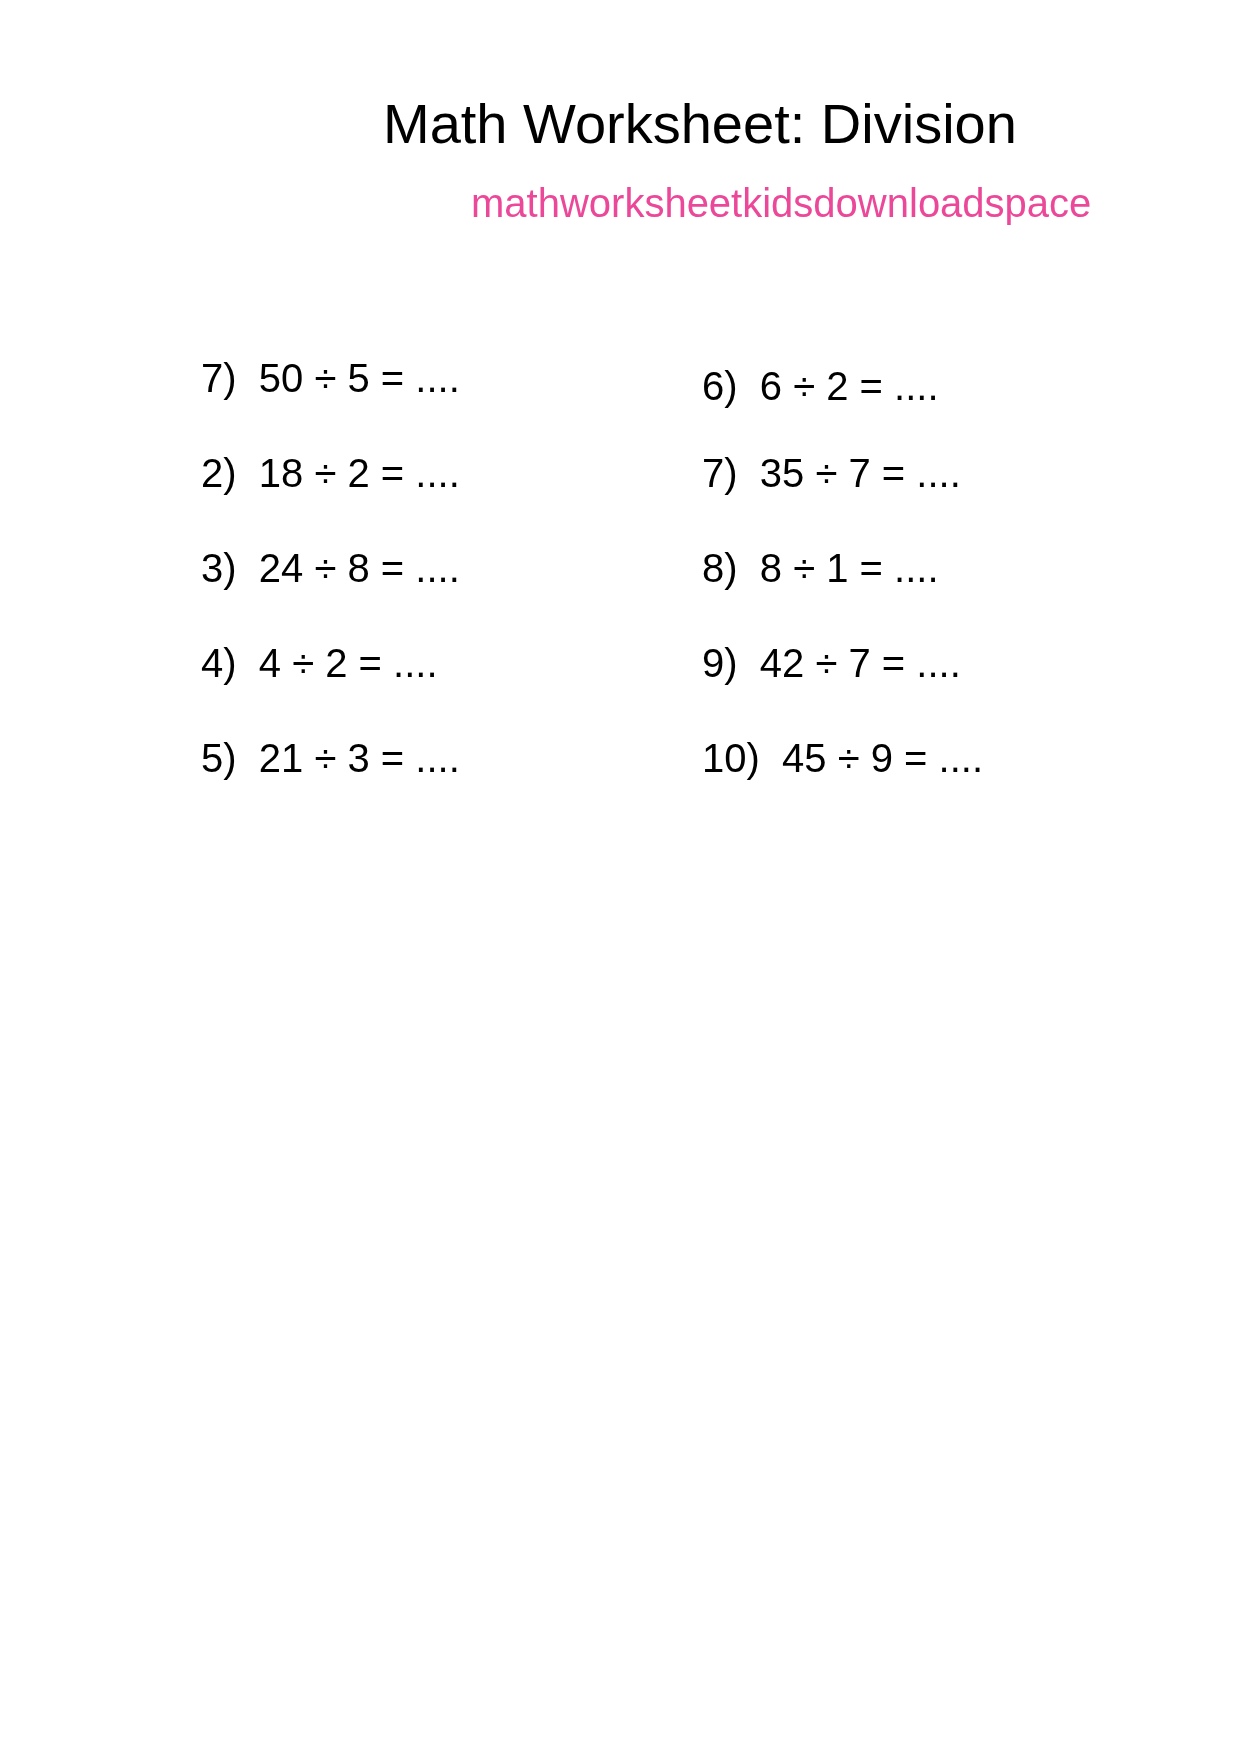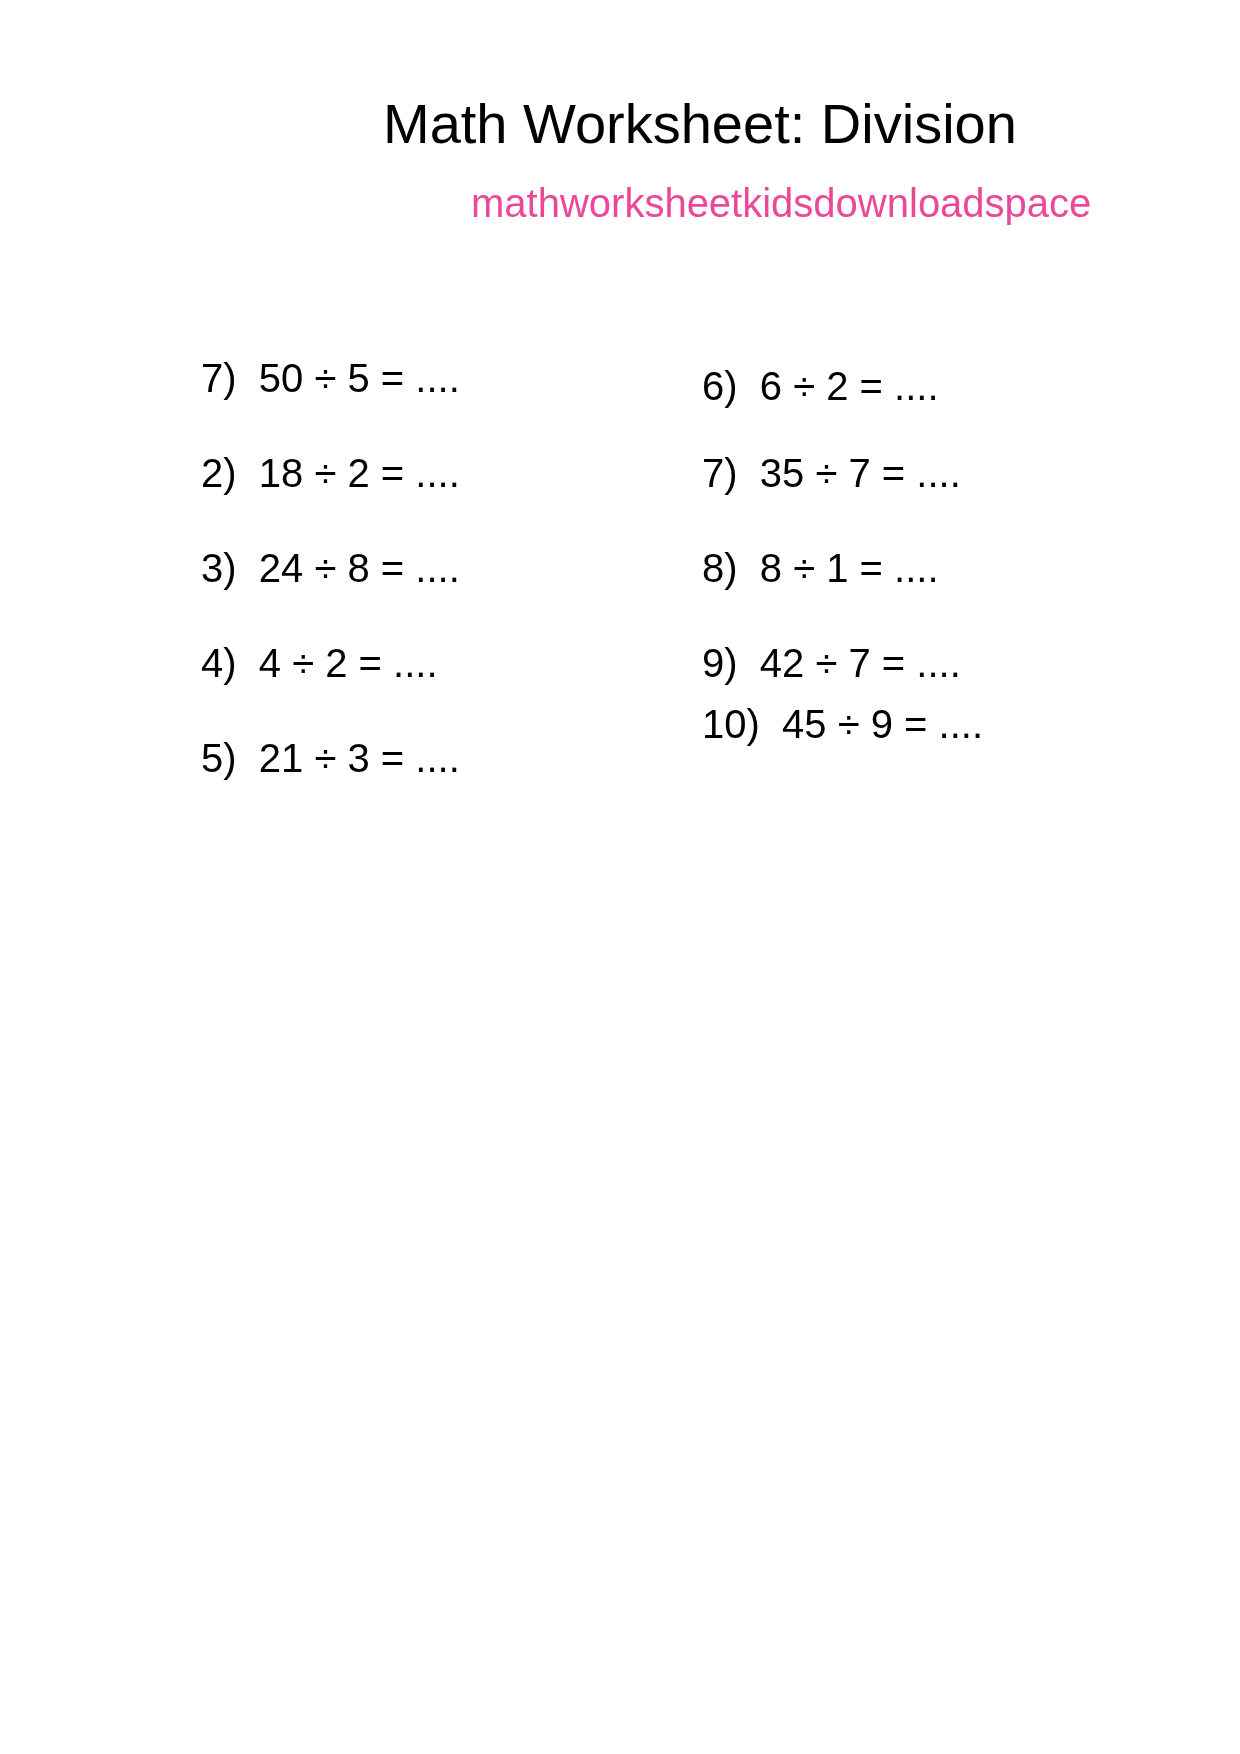--- a/index.html
+++ b/index.html
@@ -18,13 +18,13 @@
 <div class="problem" style="left:201px; top:358px;">7)  50 ÷ 5 = ....</div>
 <div class="problem" style="left:201px; top:453px;">2)  18 ÷ 2 = ....</div>
 <div class="problem" style="left:201px; top:548px;text-align:center;">3)  24 ÷ 8 = ....</div>
 <div class="problem" style="left:201px; top:643px;">4)  4 ÷ 2 = ....</div>
 <div class="problem" style="left:201px; top:738px;">5)  21 ÷ 3 = ....</div>
 
 <div class="problem" style="left:702px; top:358px;margin-top:8px;">6)  6 ÷ 2 = ....</div>
 <div class="problem" style="left:702px; top:453px;">7)  35 ÷ 7 = ....</div>
 <div class="problem" style="left:702px; top:548px;">8)  8 ÷ 1 = ....</div>
 <div class="problem" style="left:702px; top:643px;">9)  42 ÷ 7 = ....</div>
-<div class="problem" style="left:702px; top:704px;">10)  45 ÷ 9 = ....</div>
+<div class="problem" style="left:702px; top:738px;">10)  45 ÷ 9 = ....</div>
 
 </body></html>

